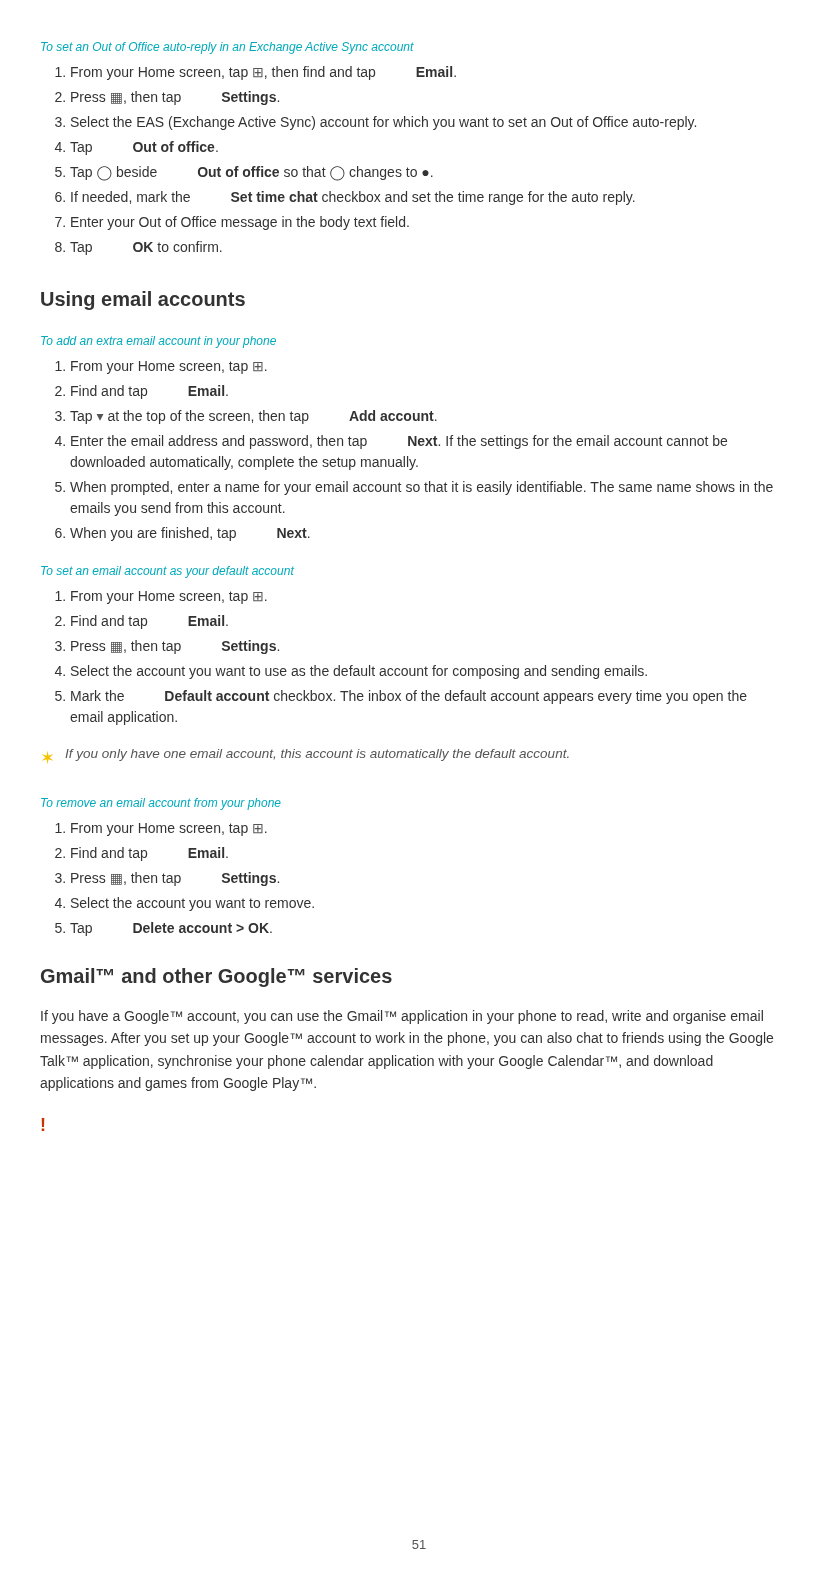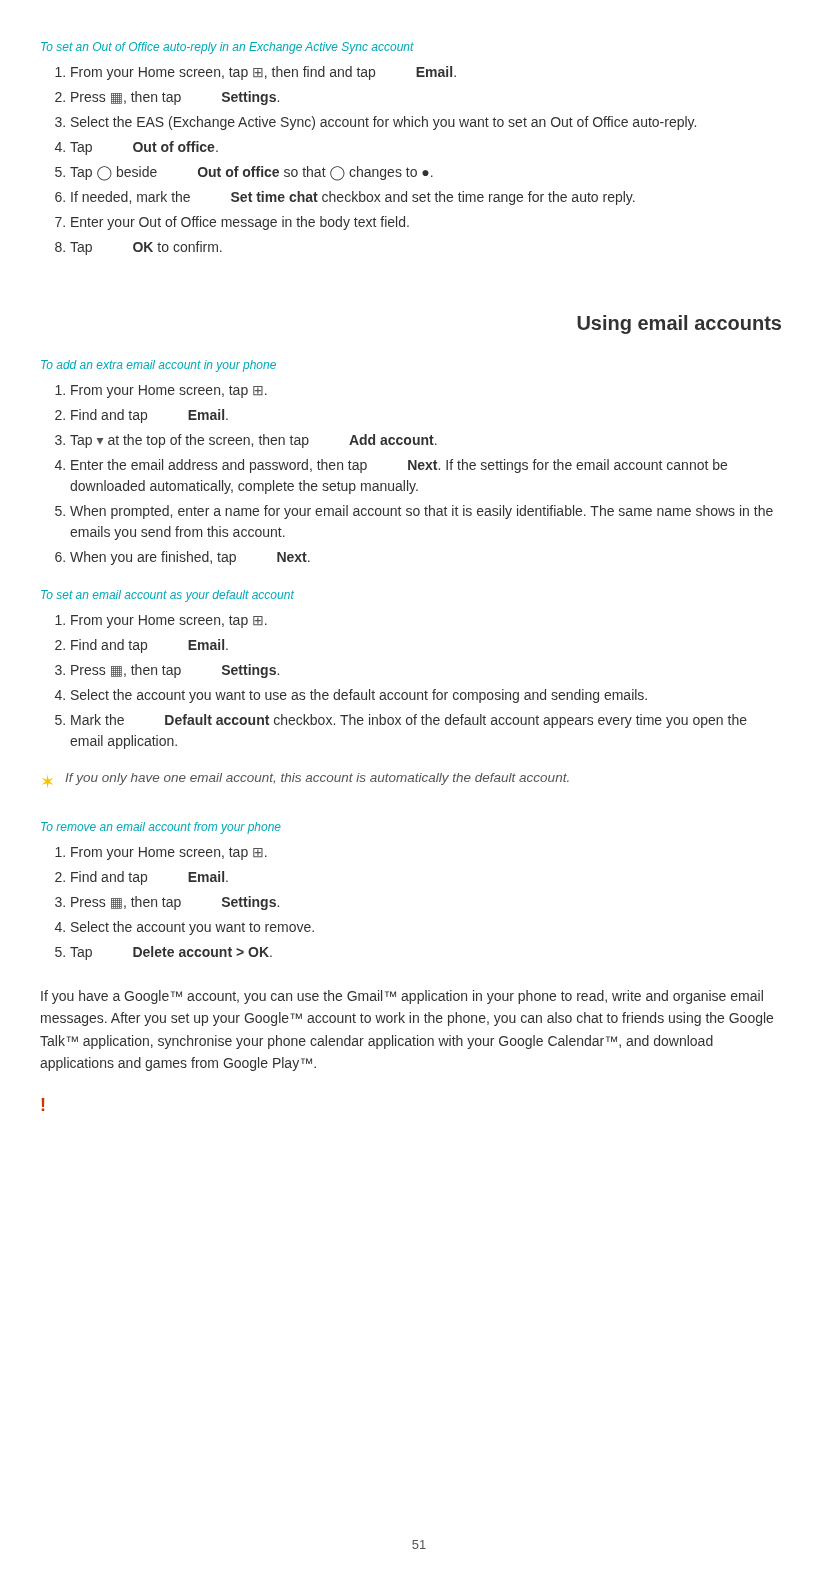--- a/index.html
+++ b/index.html
@@ -18,23 +18,21 @@
       font-size: 12px;
       font-style: italic;
       margin-top: 18px;
       margin-bottom: 6px;
       display: block;
     }
     .section-heading {
       font-size: 20px;
       font-weight: bold;
       color: #333;
-      margin-top: 24px;
       margin-bottom: 14px;
-      text-align: right;
     }
     ol {
       margin-left: 10px;
       padding-left: 20px;
     }
     ol li {
       margin-bottom: 4px;
       font-size: 14px;
     }
     .bold { font-weight: bold; padding-left: 36px; }
@@ -158,20 +156,21 @@
 
 <ol>
   <li>From your Home screen, tap <span class="inline-icon-grid"></span>.</li>
   <li>Find and tap <span class="bold">Email</span>.</li>
   <li>Press <span class="inline-icon-menu"></span>, then tap <span class="bold">Settings</span>.</li>
   <li>Select the account you want to remove.</li>
   <li>Tap <span class="bold">Delete account &gt; OK</span>.</li>
 </ol>
 
 <div class="gmail-section">
+  <h2 class="section-heading">Gmail™ and other Google™ services</h2>
   <p>If you have a Google™ account, you can use the Gmail™ application in your phone to read, write and organise email messages. After you set up your Google™ account to work in the phone, you can also chat to friends using the Google Talk™ application, synchronise your phone calendar application with your Google Calendar™, and download applications and games from Google Play™.</p>
 
   <div class="note-box">
     <span class="note-icon-excl">!</span>
   </div>
 </div>
 
 <div class="page-footer">
   <span class="page-number">51</span>
 </div>

